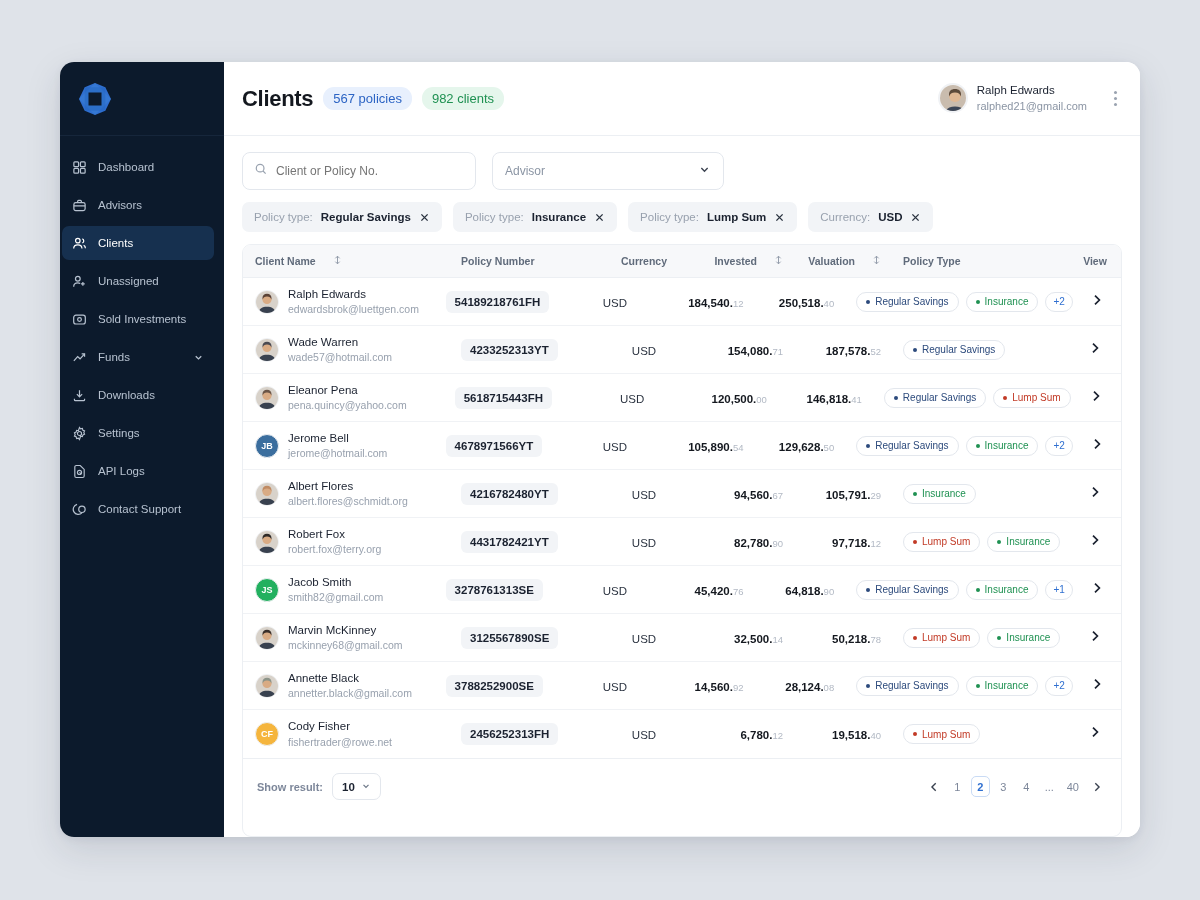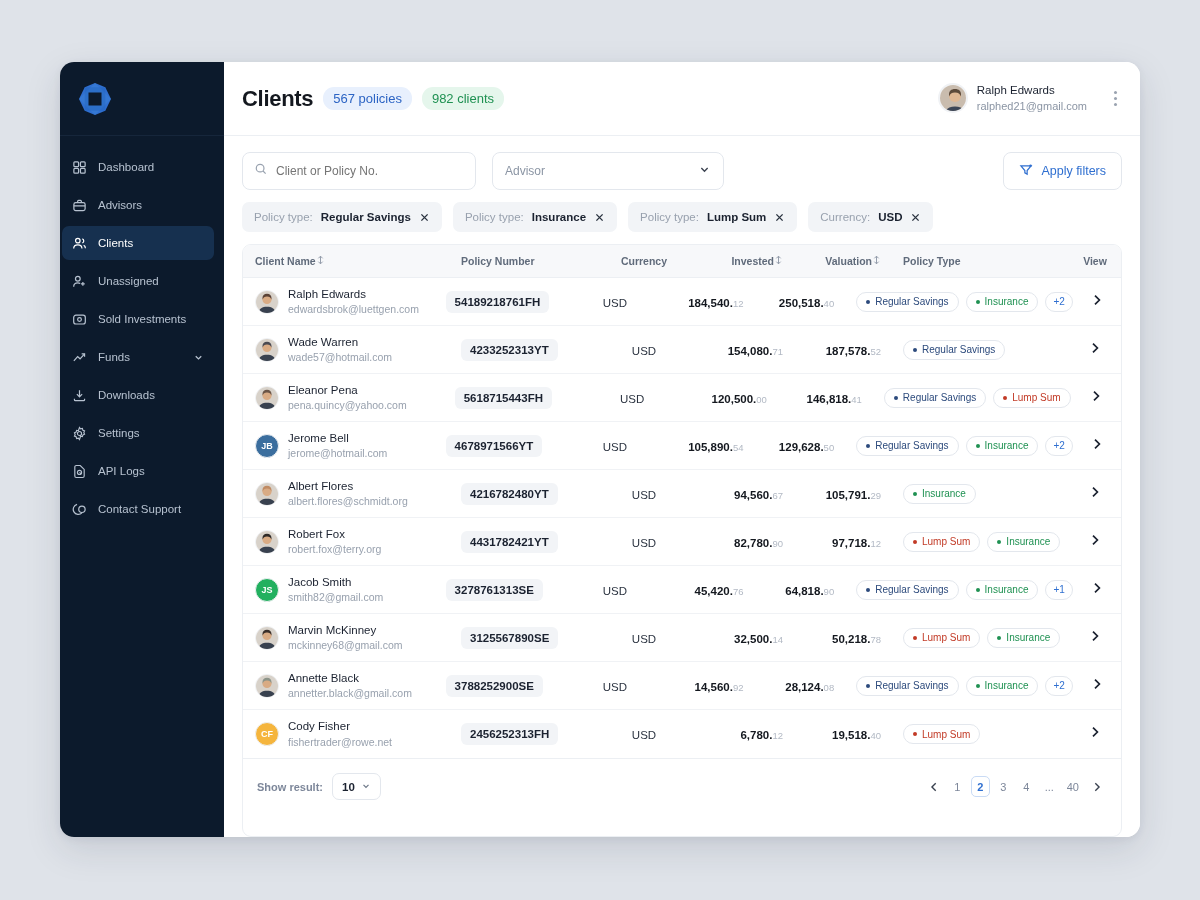--- a/index.html
+++ b/index.html
@@ -94,21 +94,21 @@
   .chip .ck { font-size: 11.5px; color: #98a1ae; }
   .chip .cv { font-size: 11.5px; color: #1b2230; font-weight: bold; }
   .chip .cx { cursor: pointer; display: flex; }
 
   
   .table { margin-top: 12px; border: 1px solid #eceff3; border-radius: 9px;
            display: flex; flex-direction: column; flex: 1; min-height: 0; overflow: hidden; }
   .thead { display: flex; background: #f7f8fa; height: 33px; align-items: center;
            border-bottom: 1px solid #eceff3; }
   .thead .th { font-size: 10.5px; color: #606b7b; font-weight: bold; display: flex;
-               align-items: center; gap: 0; }
+               align-items: center; gap: 17px; }
   .row { display: flex; align-items: center; height: 48px; border-bottom: 1px solid #f0f2f5; }
   .row:last-of-type { border-bottom: 0; }
 
   .c-name   { width: 218px; padding-left: 12px; display: flex; align-items: center; gap: 9px; }
   .c-policy { width: 142px; display: flex; justify-content: flex-start; }
   .c-curr   { width: 82px;  text-align: center; }
   .c-inv    { width: 98px;  text-align: right; }
   .c-val    { width: 98px;  text-align: right; }
   .c-type   { flex: 1; padding-left: 22px; display: flex; align-items: center; gap: 7px; }
   .c-view   { width: 52px; display: flex; justify-content: center; }
@@ -295,27 +295,20 @@
                 <path d="M10.3 10.3l3 3"></path>
               </svg></span>
           <input type="text" placeholder="Client or Policy No." style="">
         </div>
         <div class="select-box">
           <span class="sv">Advisor</span>
           <span><svg viewBox="0 0 14 14" width="13" height="13" fill="none" stroke="#3b4250" stroke-width="1.5">
                 <path d="M3.6 5.4L7 8.8l3.4-3.4"></path>
               </svg></span>
         </div>
-        <button class="apply-btn">
-          <span><svg viewBox="0 0 16 16" width="14" height="14" fill="none" stroke="#2f6fd0" stroke-width="1.4">
-                <path d="M2.2 3.4h11.6L9.3 8.6v4.1L6.7 11.3V8.6z"></path>
-                <circle cx="13.2" cy="3" r="1.4" fill="#2f6fd0" stroke="none"></circle>
-              </svg></span>
-          <span>Apply filters</span>
-        </button>
       </div>
 
       <div class="chips-row">
           <div class="chip">
             <span class="ck">Policy type:</span>
             <span class="cv">Regular Savings</span>
             <span class="cx">
               <svg viewBox="0 0 12 12" width="11" height="11" fill="none" stroke="#2b3340" stroke-width="1.5">
                 <path d="M2.6 2.6l6.8 6.8M9.4 2.6l-6.8 6.8"></path>
               </svg>

